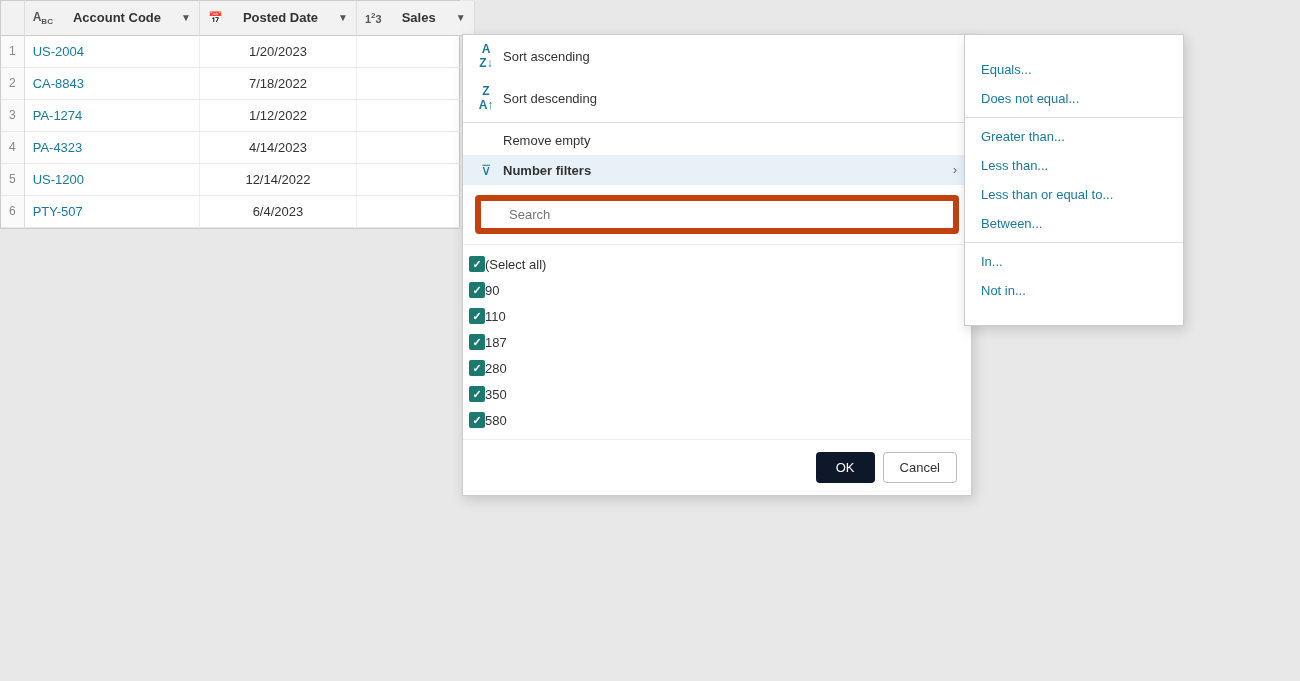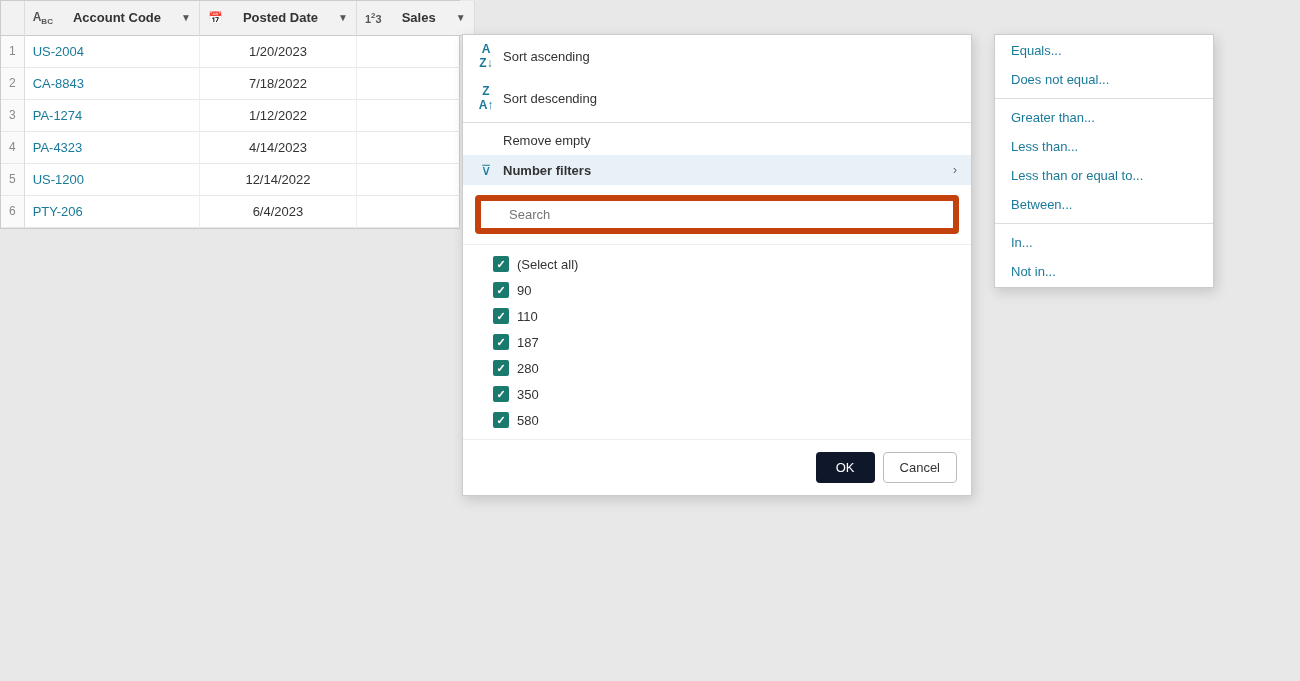--- a/index.html
+++ b/index.html
@@ -140,27 +140,27 @@
     .filter-separator {
       border: none;
       border-top: 1px solid #ddd;
       margin: 3px 0;
     }
 
     
     .number-filters-submenu {
       position: absolute;
       top: 34px;
-      left: 994px;
+      left: 964px;
       width: 220px;
       background: white;
       border: 1px solid #ccc;
       box-shadow: 2px 4px 12px rgba(0,0,0,0.15);
       z-index: 101;
-      padding: 1px 0;
+      padding: 20px 0;
     }
 
     .submenu-item {
       padding: 7px 16px;
       cursor: pointer;
       color: #1a7a9a;
       font-size: 13px;
     }
 
     .submenu-separator {
@@ -201,22 +201,21 @@
     
     .checkbox-list {
       padding: 6px 0;
       max-height: 290px;
       overflow-y: auto;
     }
 
     .checkbox-item {
       display: flex;
       align-items: center;
-      padding: 5px 30px;
-      gap: 8px;
+      padding: 5px 6px;
       cursor: pointer;
       font-size: 13px;
       color: #333;
     }
 
     .cb {
       width: 16px;
       height: 16px;
       background: #1a7a6e;
       border-radius: 2px;
@@ -324,21 +323,21 @@
     <td class="sales"></td>
   </tr>
         <tr>
     <td class="row-num">5</td>
     <td class="account-code">US-1200</td>
     <td class="posted-date">12/14/2022</td>
     <td class="sales"></td>
   </tr>
         <tr>
     <td class="row-num">6</td>
-    <td class="account-code">PTY-206</td>
+    <td class="account-code">PTY-507</td>
     <td class="posted-date">6/4/2023</td>
     <td class="sales"></td>
   </tr>
       </tbody>
   </table>
 </div>
 
 <div class="filter-dropdown">
 
   <div class="filter-menu-item">

